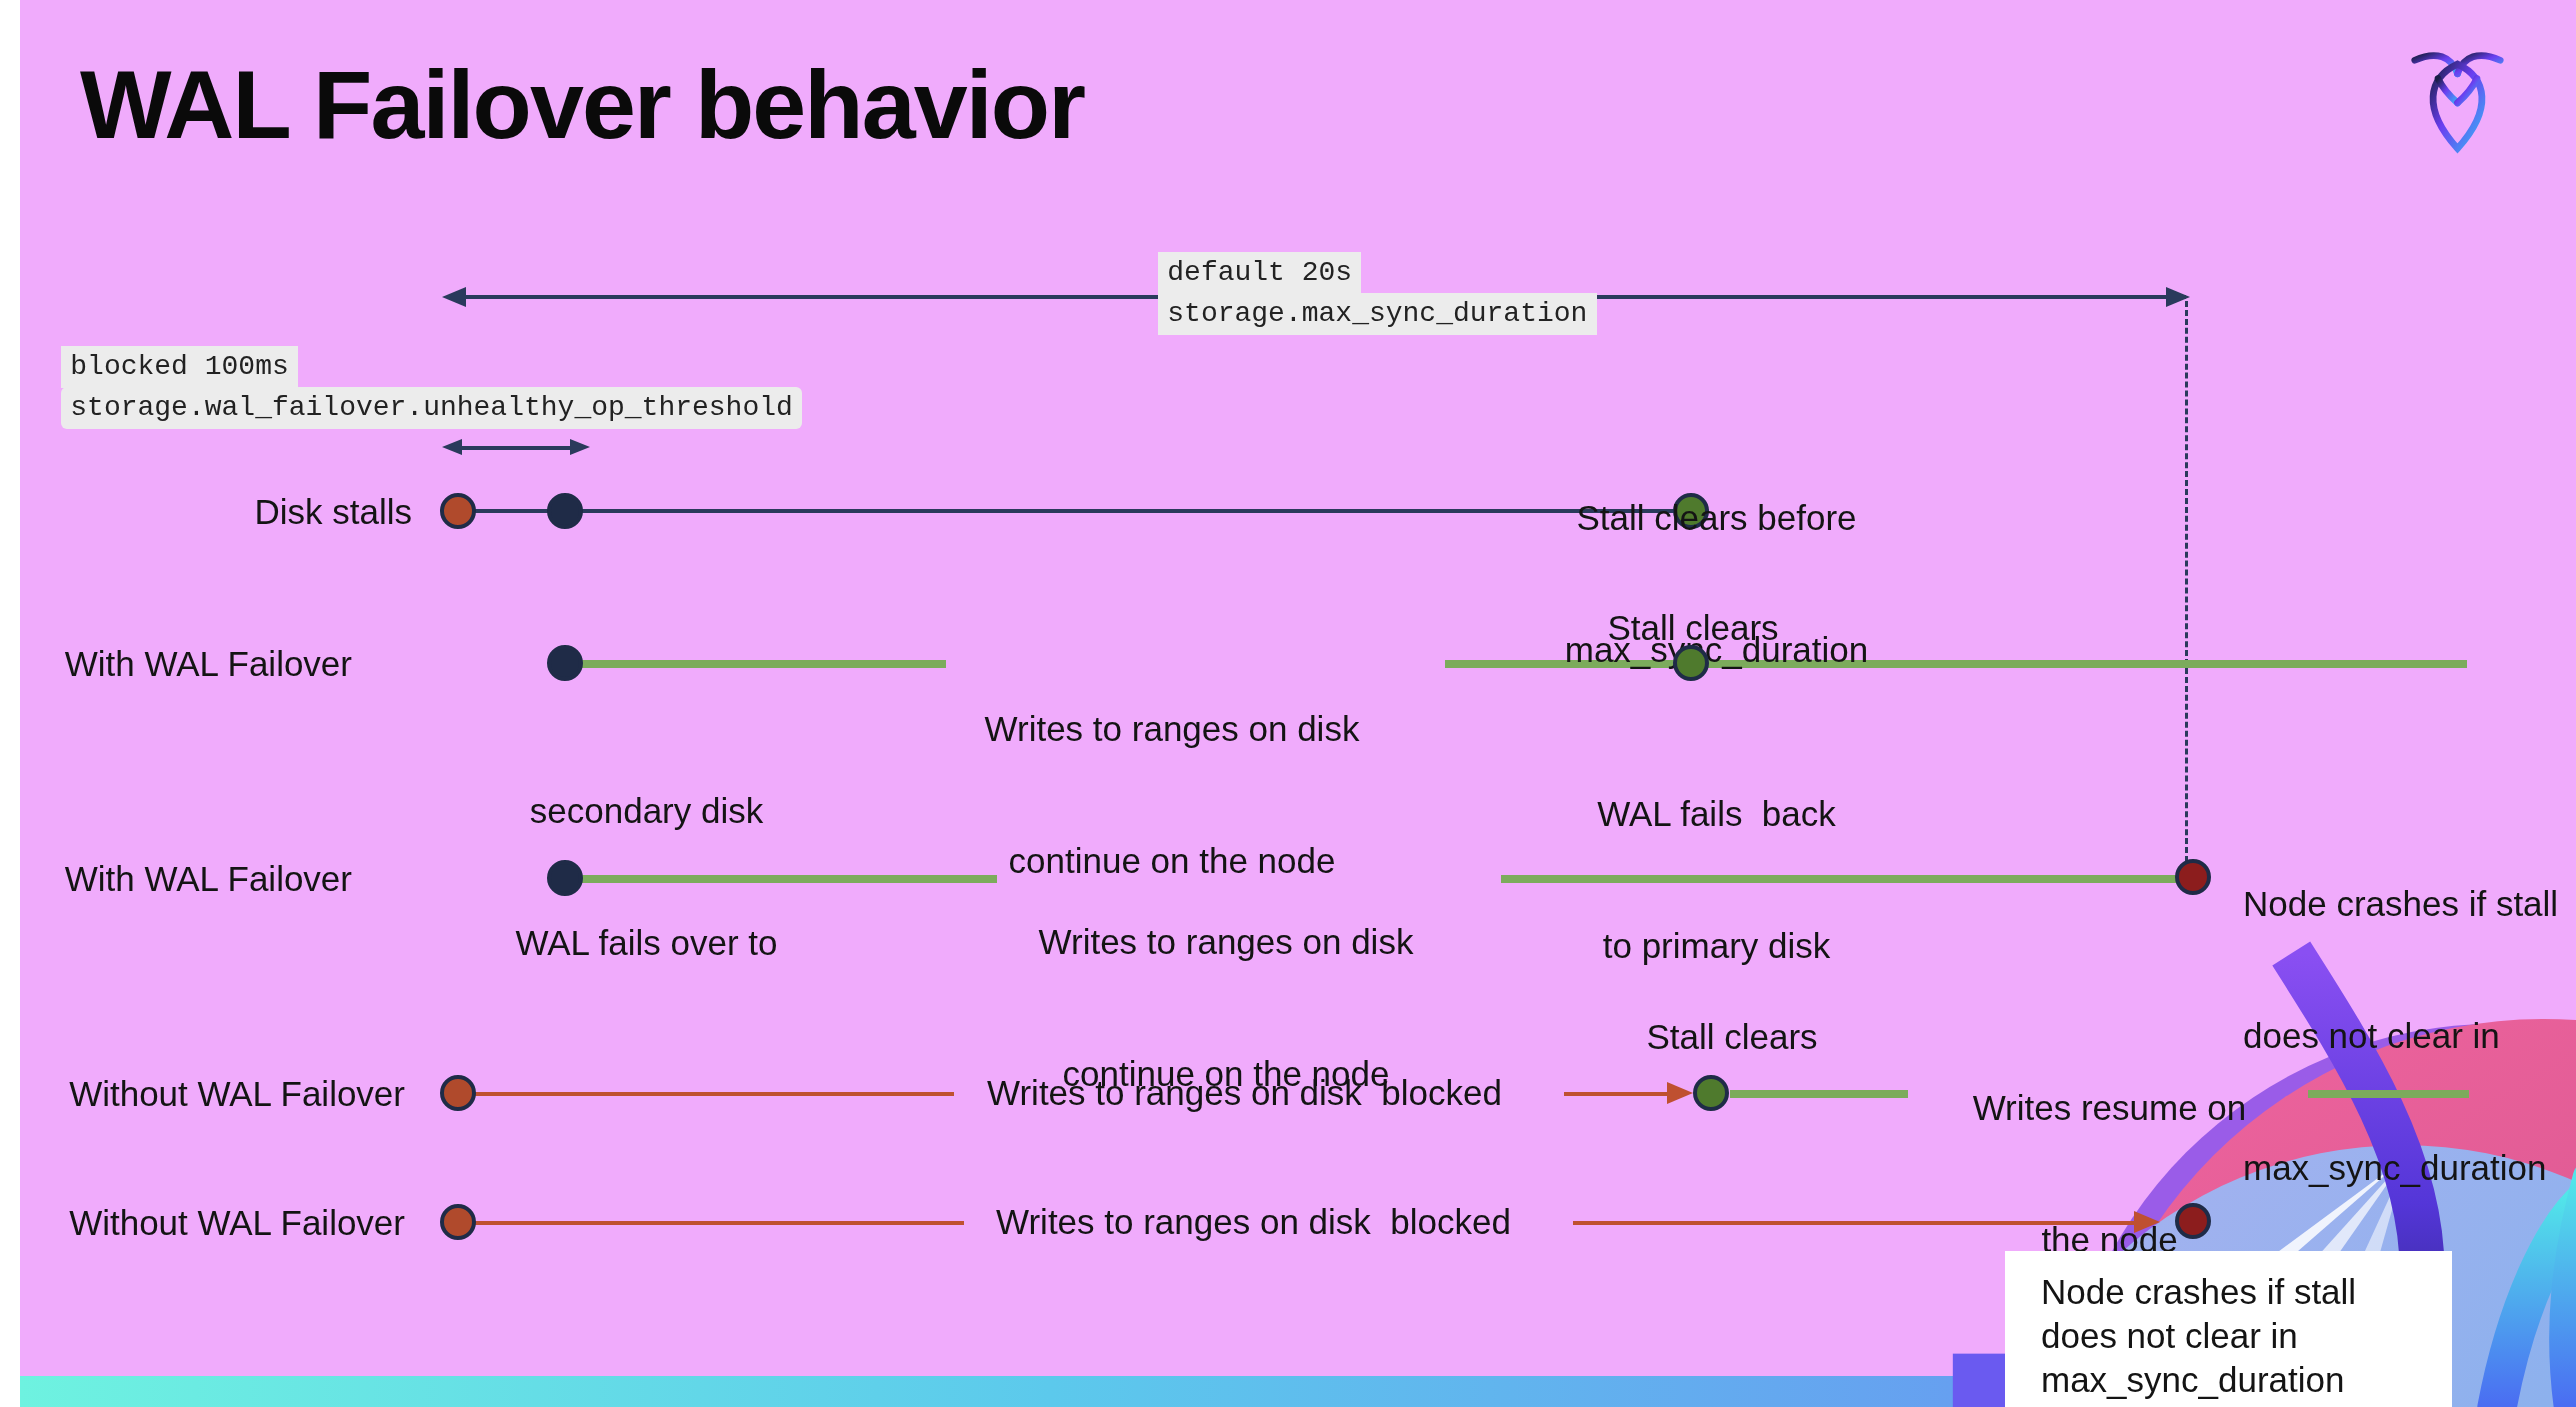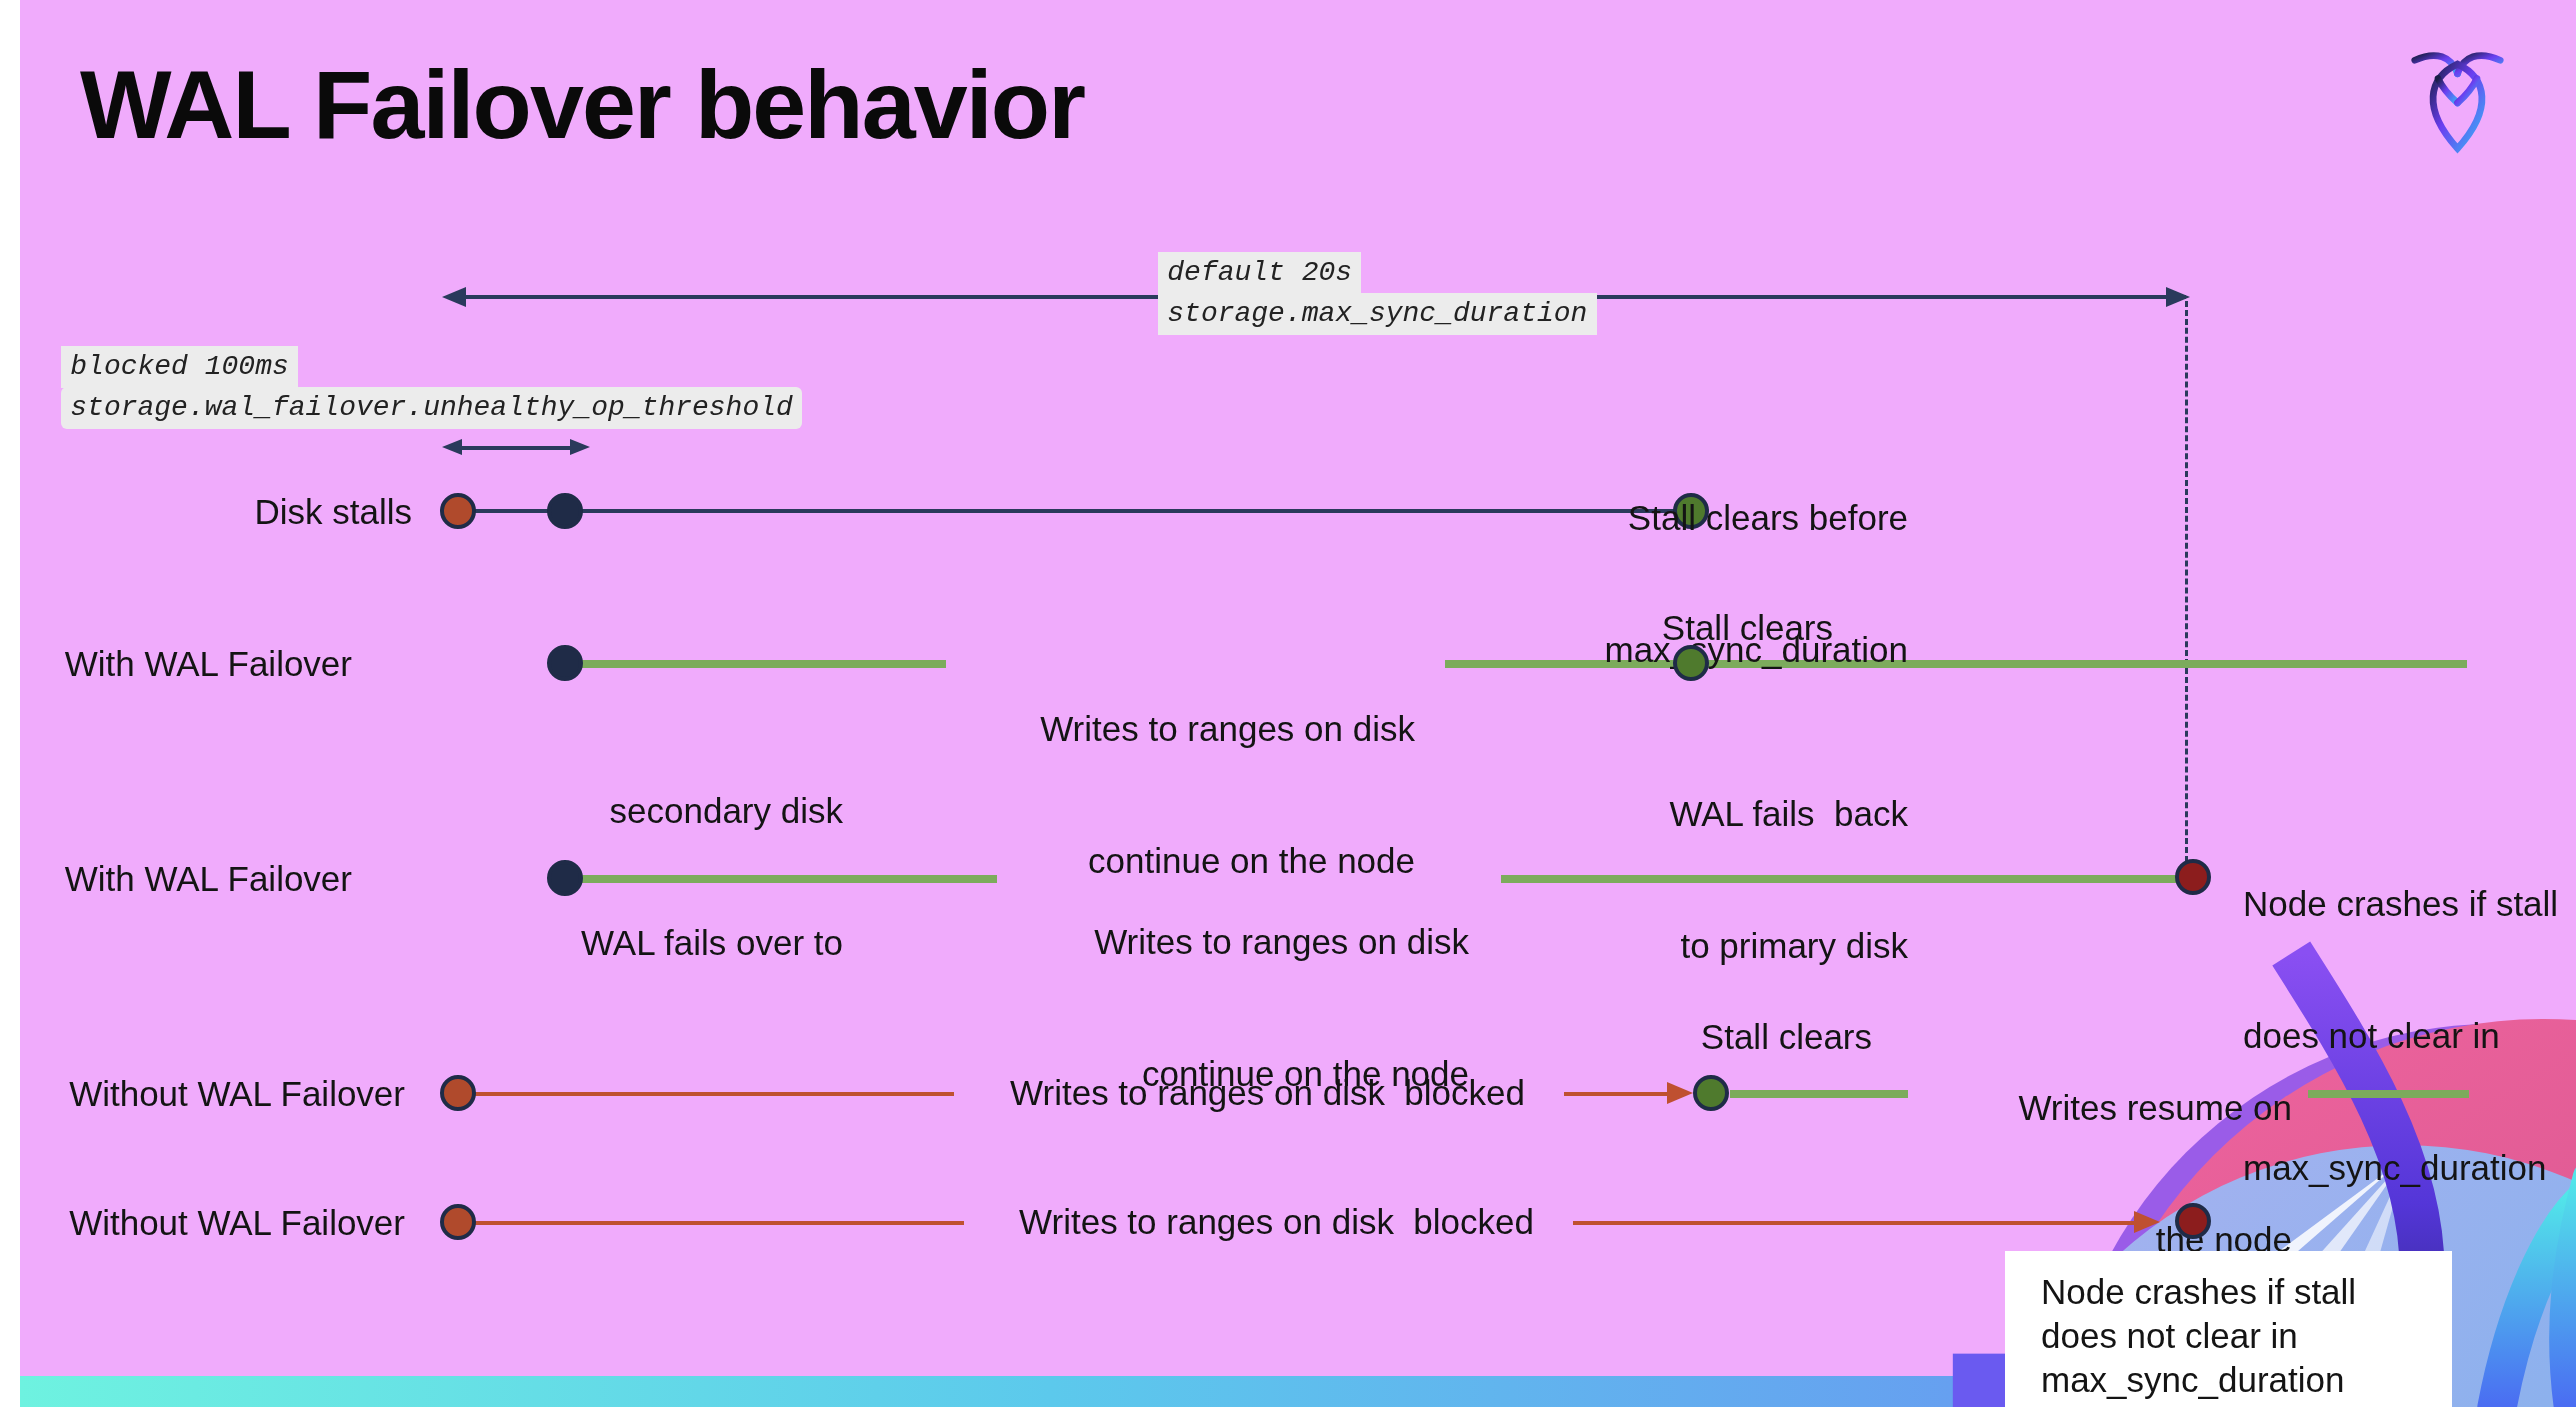--- a/index.html
+++ b/index.html
@@ -1,23 +1,23 @@
 <!DOCTYPE html>
 <html style="font-size:15px"><head>
 <meta charset="utf-8">
 <style>
   html,body{margin:0;padding:0;background:#ffffff;}
   .canvas{position:relative;width:2576px;height:1408px;overflow:hidden;background:#f0abfc;
           font-family:"Liberation Sans",sans-serif;color:#151515;margin-left:20px;}
   .title{position:absolute;left:60px;top:49px;font-size:97px;font-weight:700;
          letter-spacing:-1.9px;color:#0a0a0a;white-space:nowrap;}
   .code{position:absolute;font-family:"Liberation Mono",monospace;font-size:28px;line-height:36px;
-        background:#ececec;color:#222;padding:2.8px 9.3px;white-space:pre;z-index:3;font-style:italic;}
+        background:#ececec;color:#222;padding:2.8px 9.3px;white-space:pre;z-index:3;}
   .lbl{position:absolute;font-size:35px;line-height:37px;text-align:right;color:#141414;z-index:3;white-space:nowrap;}
-  .note{position:absolute;font-size:35px;line-height:44px;text-align:right;color:#141414;
+  .note{position:absolute;font-size:35px;line-height:44px;text-align:center;color:#141414;
         z-index:3;white-space:pre-wrap;}
   .note.left{text-align:left;}
   .note span{display:block;}
   .hline{position:absolute;height:3.7px;background:#2a3a5c;z-index:2;}
   .gline{position:absolute;height:7.5px;background:#7cab5c;z-index:2;}
   .rline{position:absolute;height:3.7px;background:#bf5030;z-index:2;}
   .vdash{position:absolute;width:0;border-left:3.7px dashed #2a3a5c;z-index:2;}
   .dot{position:absolute;width:28px;height:28px;border:4.7px solid #1f2b47;border-radius:50%;z-index:3;}
   .dot.red{background:#b04a2c;}
   .dot.navy{background:#1f2b47;}

